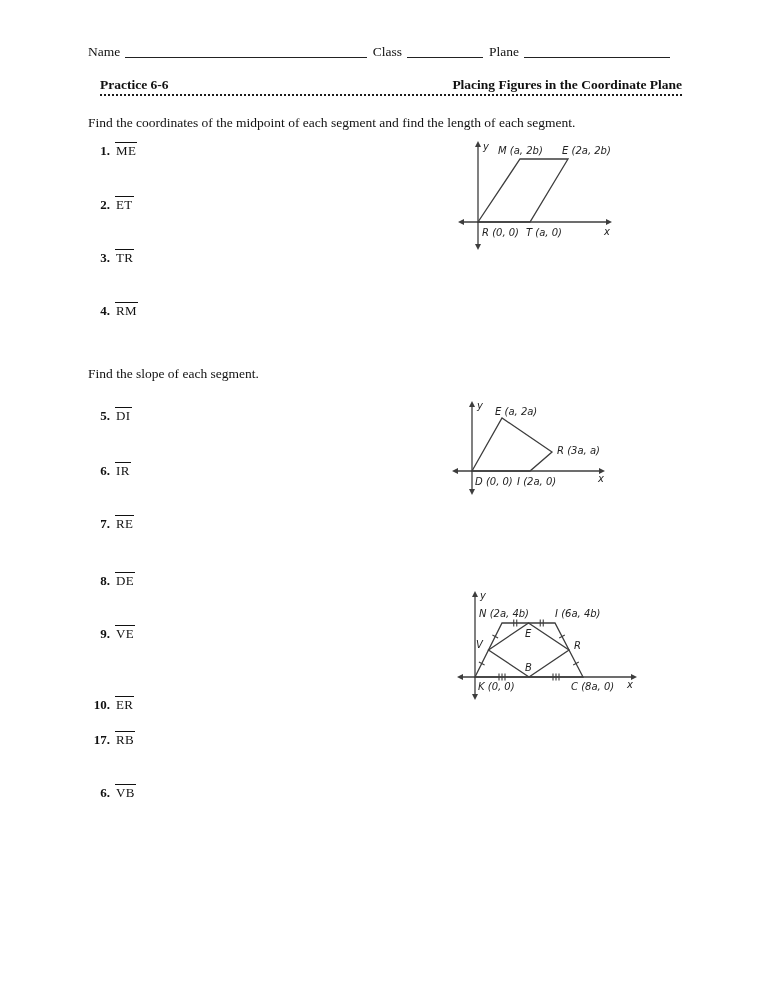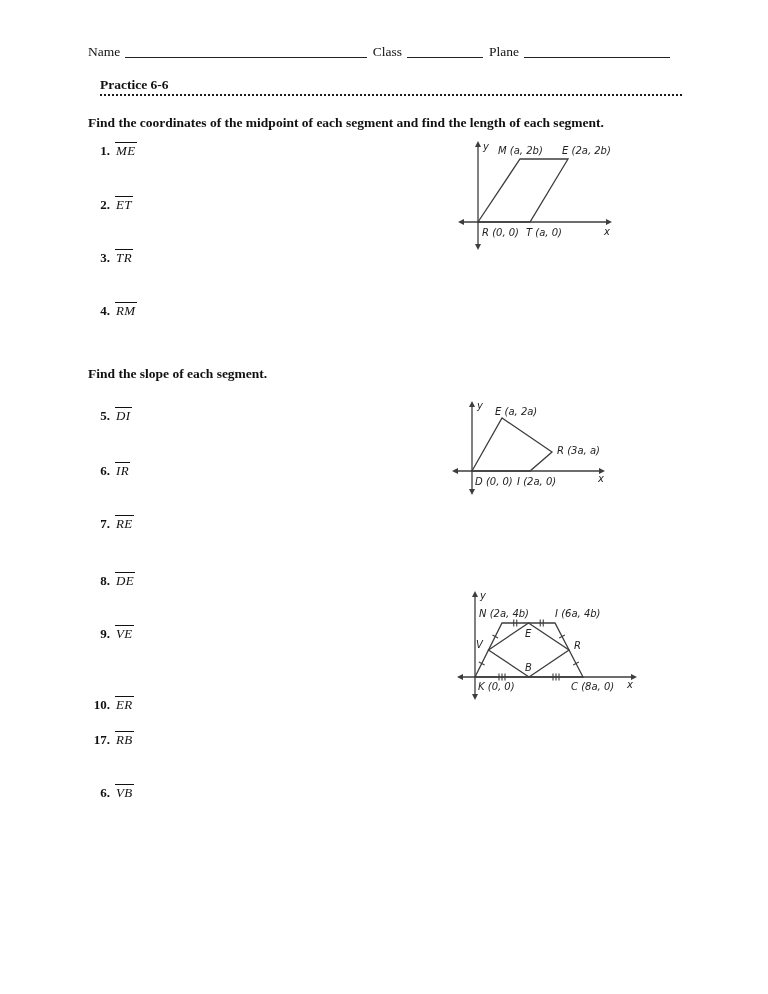--- a/index.html
+++ b/index.html
@@ -19,27 +19,27 @@
   .bl-date  { width:146px; margin:0 0 1px 5px; }
   
   .title-row {
     position:absolute; left:88px; top:77px; width:582px;
     display:flex; align-items:baseline; font-weight:bold; font-size:13.5px;
     border-bottom:2.2px dotted #1a1a1a; padding-bottom:2px; line-height:15px;margin-left:12px;
   }
   .title-leader { flex:1; }
   
   .instruction {
-    position:absolute; left:88px; font-weight:bold; font-size:13.5px; white-space:nowrap;
+    position:absolute; left:88px; font-weight:normal; font-size:13.5px; white-space:nowrap;
   }
   
   .prob { position:absolute; left:88px; display:flex; align-items:baseline; }
   .pnum { width:22px; text-align:right; font-weight:bold; font-size:13px; margin-right:5px; }
   .seg  {
-    font-style:italic; font-size:13px; line-height:1.08; letter-spacing:0.4px;
+    font-size:13px; line-height:1.08; letter-spacing:0.4px;
     border-top:1.2px solid #111; padding:1px 1px 0 1px;
   }
   
   .fig { position:absolute; }
   .fig line, .fig polygon.shape, .fig polyline { stroke:#3d3d3d; stroke-width:1.3; fill:none; }
   .fig line.tick { stroke-width:1.1; }
   .fig polygon.arrow { fill:#3d3d3d; stroke:none; }
   .fig text {
     font-family:"DejaVu Sans", sans-serif; font-style:italic;
     font-size:10px; fill:#222; stroke:none;
@@ -55,20 +55,21 @@
     <span class="blank-line bl-name"></span>
     <span>Class</span>
     <span class="blank-line bl-class"></span>
     <span>Plane</span>
     <span class="blank-line bl-date"></span>
   </div>
 
   <div class="title-row">
     <span>Practice 6-6</span>
     <span class="title-leader"></span>
+    <span>Placing Figures in the Coordinate Plane</span>
   </div>
 
   <div class="instruction" style="top:115px">Find the coordinates of the midpoint of each segment and find the length of each segment.</div>
 
   <div class="prob" style="top:142px">
     <span class="pnum">1.</span>
     <span class="seg">ME</span>
   </div>
   <div class="prob" style="top:196px">
     <span class="pnum">2.</span>

